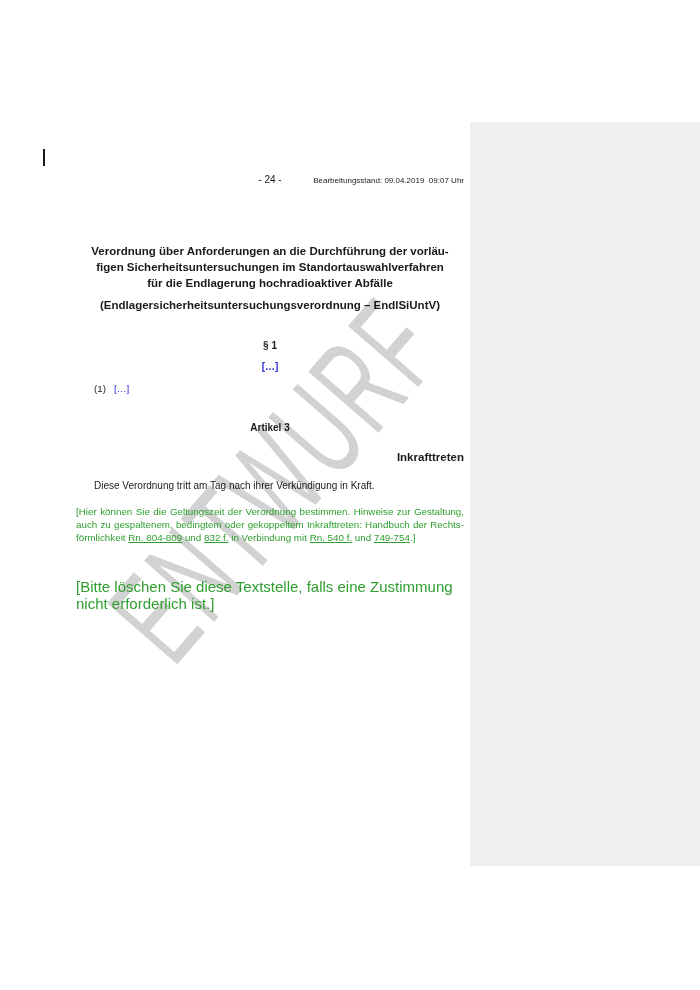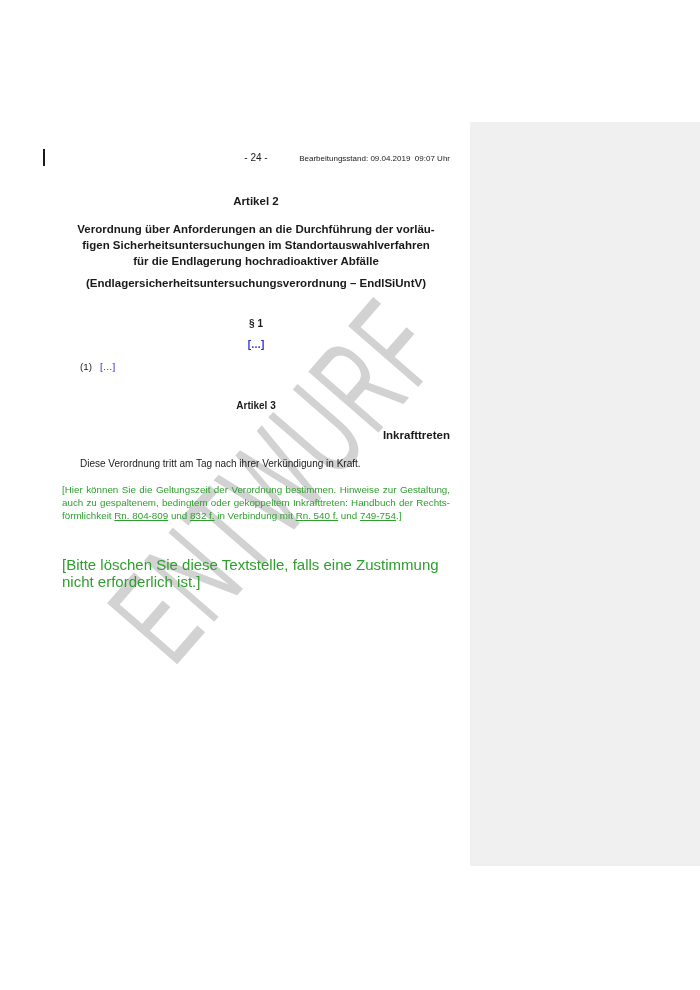--- a/index.html
+++ b/index.html
@@ -26,21 +26,21 @@
     transform-origin:center center;
     font-size:135px; font-weight:normal; letter-spacing:0.05em;
     color:#d2d2d2; z-index:0; white-space:nowrap; user-select:none;
   }
 
   .change-bar {
     position:absolute; left:43px; top:149px; width:1.5px; height:17px;
     background:#1a1a1a;
   }
 
-  .row { position:absolute; left:62px; width:388px; z-index:2; }
+  .row { position:absolute; left:76px; width:388px; z-index:2;margin-top:22px; }
 
   .hdr-pagenum { top:152px; text-align:center; font-size:10px; }
   .hdr-status  { top:154px; text-align:right; font-size:8px; white-space:pre; }
 
   .h-art2   { top:195px; text-align:center; font-weight:bold; font-size:11.5px; }
   .title    { top:221px; text-align:center; font-weight:bold; font-size:11.5px; line-height:16px; }
   .title div { white-space:nowrap; }
   .subtitle { top:277px; text-align:center; font-weight:bold; font-size:11.5px; white-space:nowrap; }
 
   .sec-head { top:318px; text-align:center; font-weight:bold; font-size:10px; }
@@ -71,21 +71,20 @@
   <div class="side-panel"></div>
 
   <div class="watermark">ENTWURF</div>
 
   <div class="change-bar"></div>
 
   <div class="row hdr-pagenum">- 24 -</div>
 
   <div class="row hdr-status">Bearbeitungsstand: 09.04.2019  09:07 Uhr</div>
 
-  <div class="row h-art2">Artikel 2</div>
 
   <div class="row subtitle">(Endlagersicherheitsuntersuchungsverordnung – EndlSiUntV)</div>
 
   <div class="row title">
     <div>Verordnung über Anforderungen an die Durchführung der vorläu-</div>
     <div>figen Sicherheitsuntersuchungen im Standortauswahlverfahren</div>
     <div>für die Endlagerung hochradioaktiver Abfälle</div>
   </div>
 
   <div class="row sec-head">§ 1</div>

